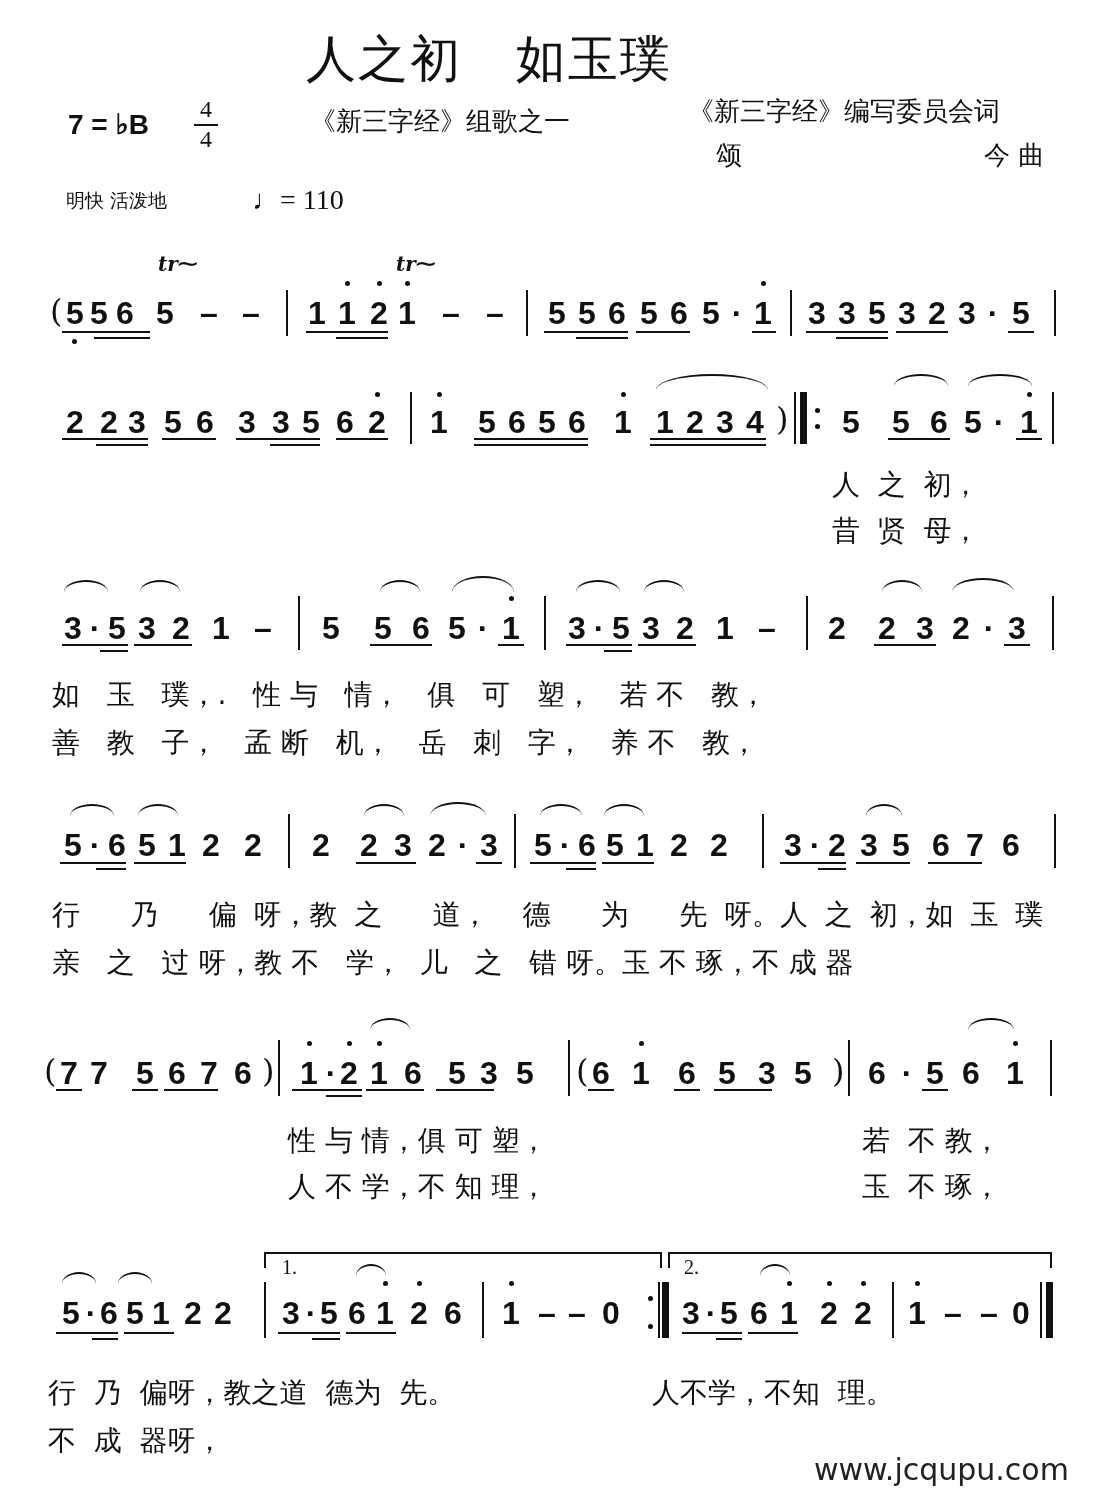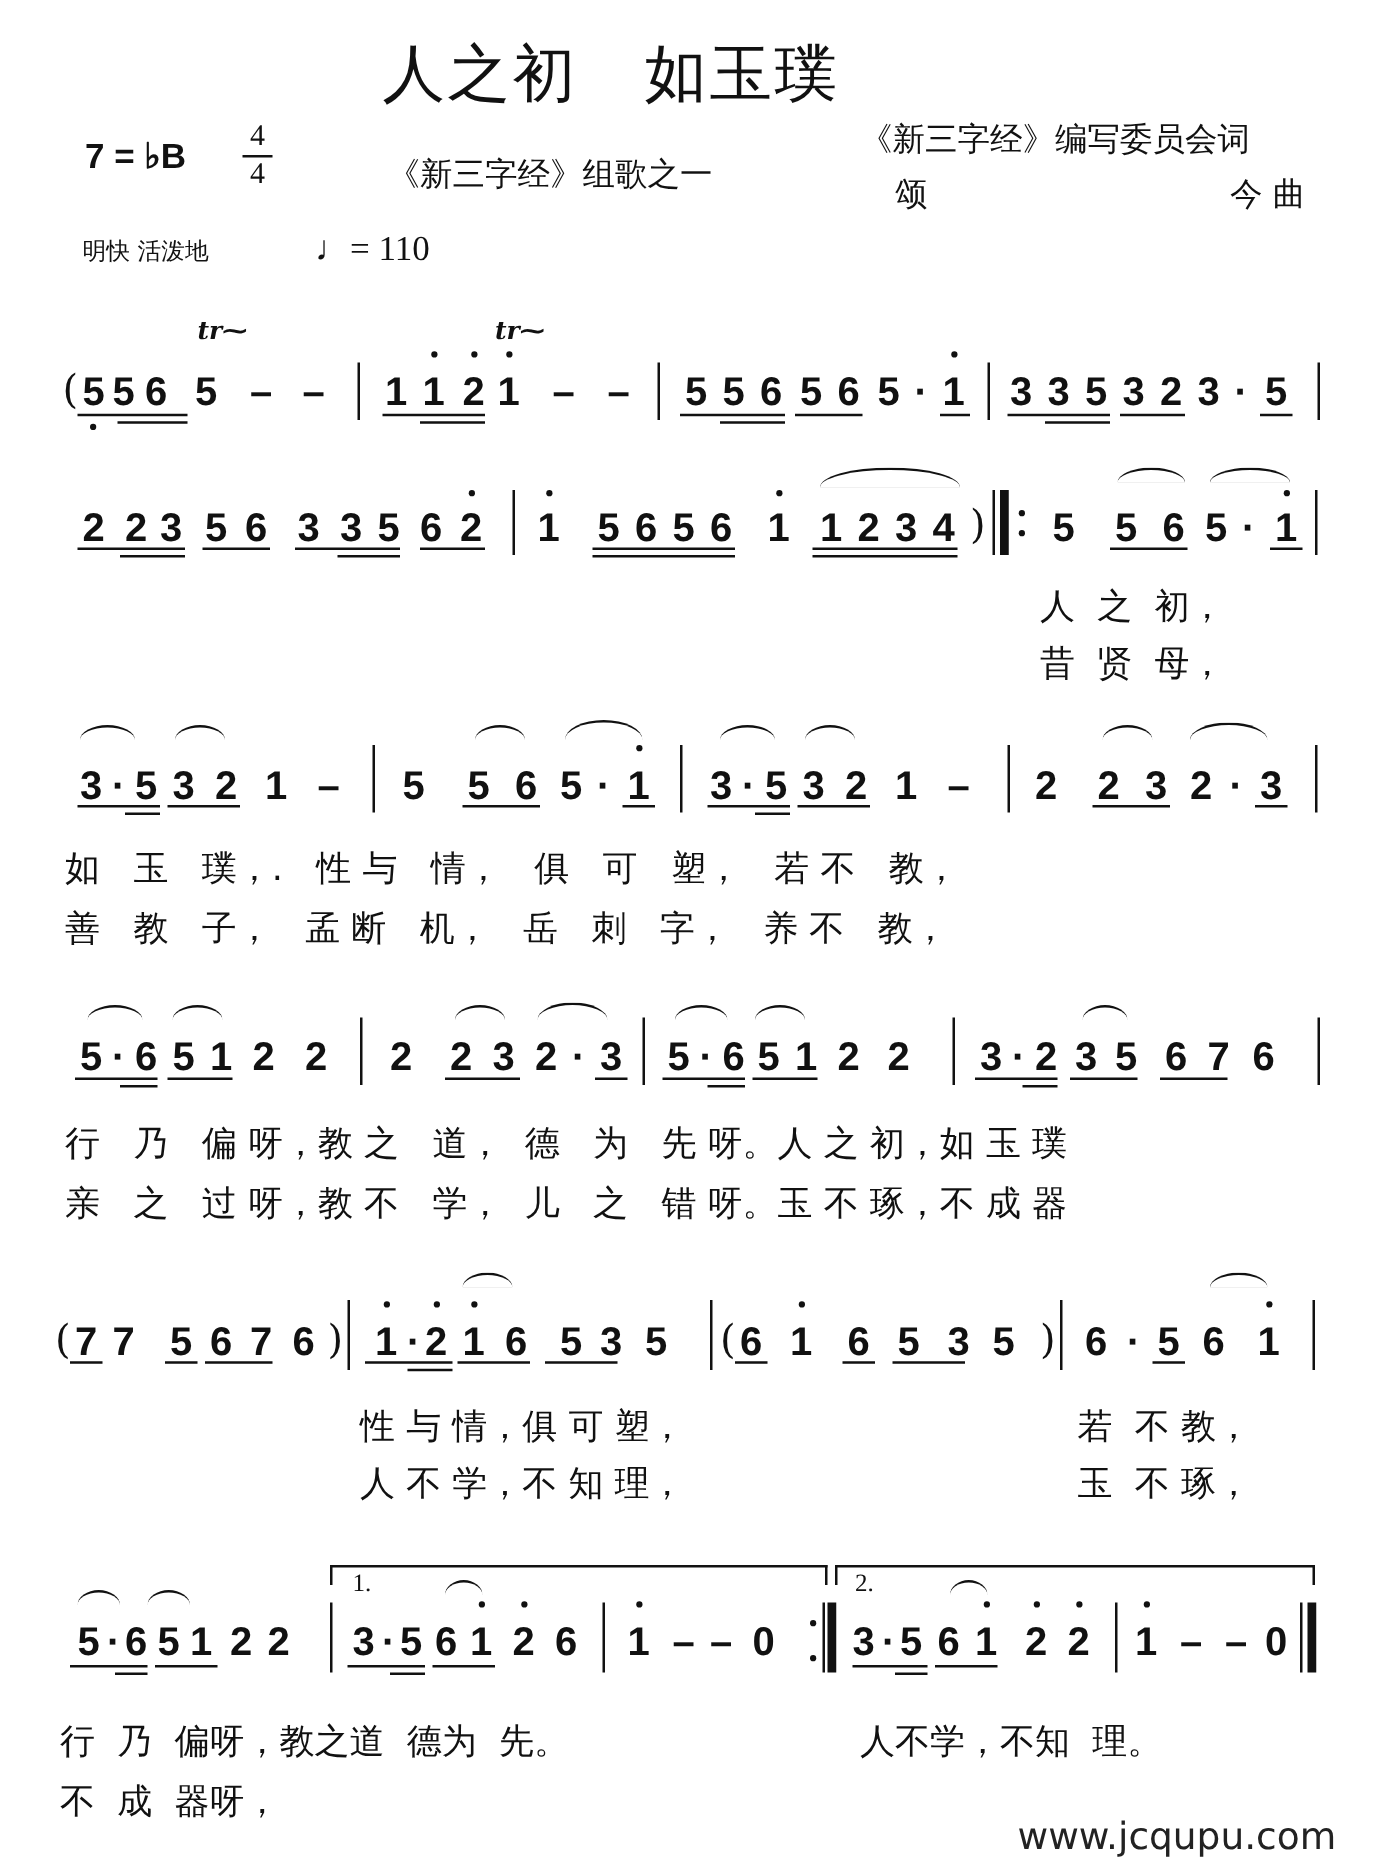--- a/index.html
+++ b/index.html
@@ -22,21 +22,21 @@
   .voltalbl{position:absolute;font-family:"Liberation Serif",serif;font-size:20px;}
 </style>
 </head>
 <body>
 
 <div class="abs title" style="left:306px;top:26px;">人之初   如玉璞</div>
 <div class="abs" style="left:68px;top:108px;font-size:28px;font-weight:bold;">7 = ♭B</div>
 <div class="abs" style="left:196px;top:96px;font-family:'Liberation Serif',serif;font-size:24px;text-align:center;width:20px;">4</div>
 <div class="abs" style="left:194px;top:124px;width:24px;height:2px;background:#111;"></div>
 <div class="abs" style="left:196px;top:126px;font-family:'Liberation Serif',serif;font-size:24px;text-align:center;width:20px;">4</div>
-<div class="abs cjk meta" style="left:310px;top:122px;">《新三字经》组歌之一</div>
+<div class="abs cjk meta" style="left:310px;top:104px;">《新三字经》组歌之一</div>
 <div class="abs cjk meta" style="left:688px;top:94px;">《新三字经》编写委员会词</div>
 <div class="abs cjk meta" style="left:716px;top:138px;">颂</div>
 <div class="abs cjk meta" style="left:984px;top:138px;">今  曲</div>
 <div class="abs cjk small" style="left:66px;top:188px;">明快   活泼地</div>
 <div class="abs" style="left:252px;top:184px;font-family:'Liberation Serif',serif;font-size:28px;">♩= 110</div>
 
 <div id="score">
     <div class="note" style="left: 64px; top: 297px;">5</div>
     <div class="note" style="left: 88px; top: 297px;">5</div>
     <div class="note" style="left: 114px; top: 297px;">6</div>
@@ -196,28 +196,28 @@
     <div class="note" style="left: 818px; top: 1297px;">2</div>
     <div class="note" style="left: 852px; top: 1297px;">2</div>
     <div class="note" style="left: 906px; top: 1297px;">1</div>
     <div class="note" style="left: 942px; top: 1297px;">–</div>
     <div class="note" style="left: 978px; top: 1297px;">–</div>
     <div class="note" style="left: 1010px; top: 1297px;">0</div>
     <div class="lyric" style="left: 832px; top: 466px;">人  之  初，</div>
     <div class="lyric" style="left: 832px; top: 512px;">昔  贤  母，</div>
     <div class="lyric" style="left: 52px; top: 676px;">如   玉   璞，.   性 与   情，   俱   可   塑，   若 不   教，</div>
     <div class="lyric" style="left: 52px; top: 724px;">善   教   子，   孟 断   机，   岳   刺   字，   养 不   教，</div>
-    <div class="lyric" style="left: 52px; top: 896px;">行   乃   偏 呀，教 之   道，  德   为   先 呀。人 之 初，如 玉 璞</div>
+    <div class="lyric" style="left: 52px; top: 896px; font-family: Liberation Mono, monospace;">行   乃   偏 呀，教 之   道，  德   为   先 呀。人 之 初，如 玉 璞</div>
     <div class="lyric" style="left: 52px; top: 944px;">亲   之   过 呀，教 不   学，  儿   之   错 呀。玉 不 琢，不 成 器</div>
     <div class="lyric" style="left: 288px; top: 1122px;">性 与 情，俱 可 塑，</div>
     <div class="lyric" style="left: 288px; top: 1168px;">人 不 学，不 知 理，</div>
     <div class="lyric" style="left: 862px; top: 1122px;">若  不 教，</div>
     <div class="lyric" style="left: 862px; top: 1168px;">玉  不 琢，</div>
     <div class="lyric" style="left: 48px; top: 1374px;">行  乃  偏呀，教之道  德为  先。</div>
-    <div class="lyric" style="left: 688px; top: 1374px;">人不学，不知  理。</div>
+    <div class="lyric" style="left: 652px; top: 1374px;">人不学，不知  理。</div>
     <div class="lyric" style="left: 48px; top: 1422px;">不  成  器呀，</div>
   </div>
 
 <div class="tr" style="left:158px;top:252px;"><span>tr</span>⁓</div>
 <div class="tr" style="left:396px;top:252px;"><span>tr</span>⁓</div>
 
 <div class="paren" style="left:50px;top:292px;">(</div>
 <div class="paren" style="left:776px;top:400px;">)</div>
 <div class="paren" style="left:44px;top:1052px;">(</div>
 <div class="paren" style="left:262px;top:1052px;">)</div>

